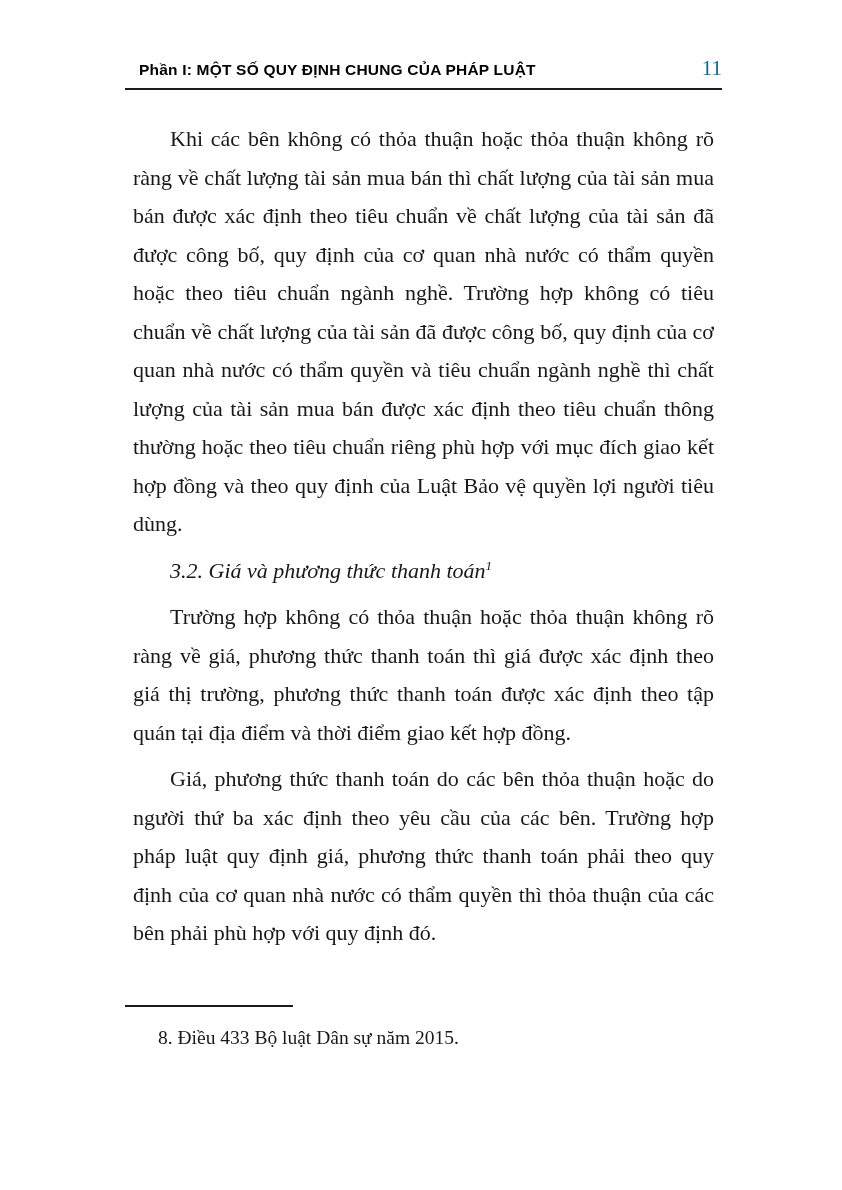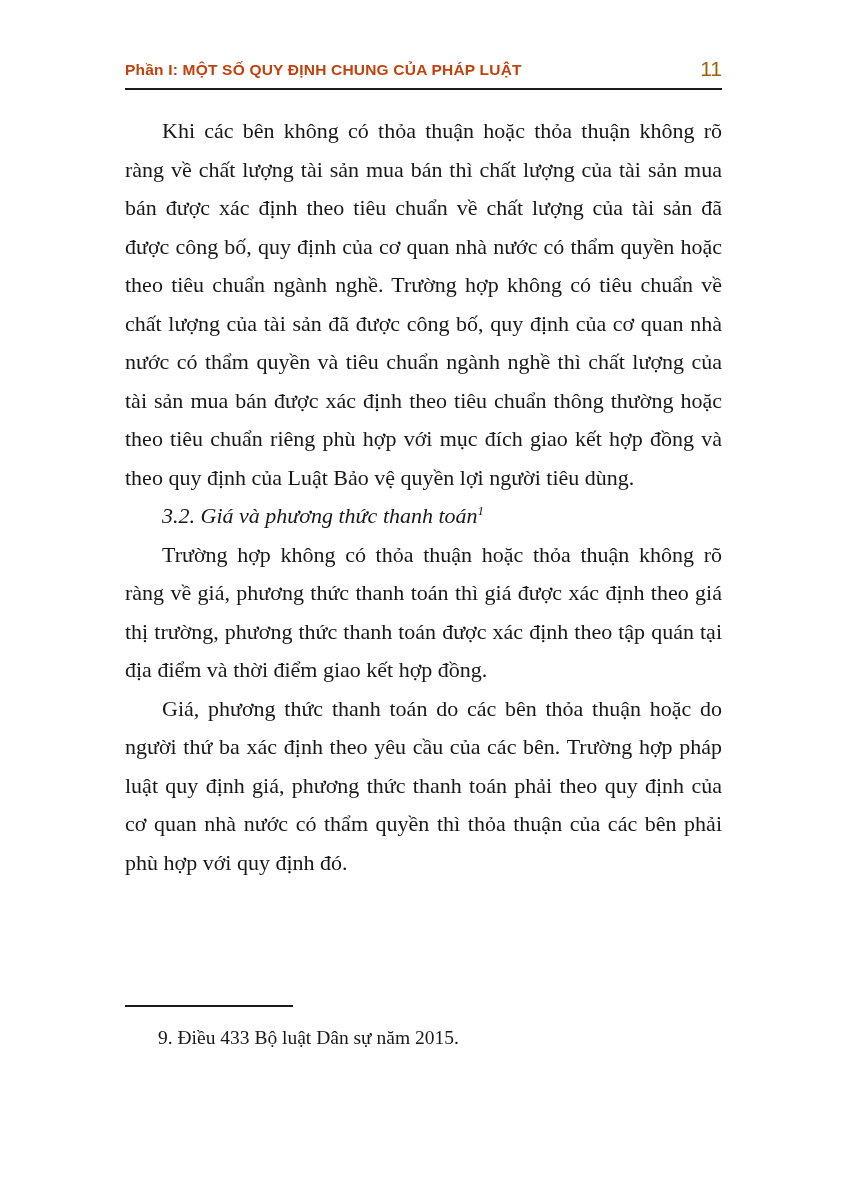--- a/index.html
+++ b/index.html
@@ -29,42 +29,43 @@
     align-items: flex-end;
     justify-content: space-between;
     padding-bottom: 9px;
     border-bottom: 2px solid #1c1c1c;
   }
   .running-header .section-label {
     font-family: "Liberation Sans", sans-serif;
     font-weight: bold;
     font-size: 15.5px;
     letter-spacing: 0.2px;
-    color: #c2410c;
+    color: #000000;
     white-space: nowrap;
+    margin-left: 14px;
   }
   .running-header .page-number {
-    font-family: Liberation Sans, sans-serif;
+    font-family: Liberation Serif, serif;
     font-size: 21px;
-    color: #a16207;
+    color: #0369a1;
     line-height: 1;
   }
 
   
   .body-text {
     position: absolute;
     top: 112px;
     left: 125px;
     width: 597px;
     font-size: 22px;
     line-height: 38.5px;
     text-align: justify;
   }
   .body-text p {
-    margin: 0;
+    margin: 8px;
     text-indent: 37px;
   }
   .sub-heading {
     margin: 0;
     text-indent: 37px;
     font-style: italic;
     font-size: 22px;
     line-height: 38.5px;
   }
   .sub-heading sup {
@@ -109,16 +110,16 @@
 
     <p class="sub-heading"><span>3.2. Giá và phương thức thanh toán</span><sup>1</sup></p>
 
     <p>Trường hợp không có thỏa thuận hoặc thỏa thuận không rõ ràng về giá, phương thức thanh toán thì giá được xác định theo giá thị trường, phương thức thanh toán được xác định theo tập quán tại địa điểm và thời điểm giao kết hợp đồng.</p>
 
     <p>Giá, phương thức thanh toán do các bên thỏa thuận hoặc do người thứ ba xác định theo yêu cầu của các bên. Trường hợp pháp luật quy định giá, phương thức thanh toán phải theo quy định của cơ quan nhà nước có thẩm quyền thì thỏa thuận của các bên phải phù hợp với quy định đó.</p>
   </div>
 
   <div class="footnote-area">
     <hr class="footnote-rule">
-    <p class="footnote-text">9. Điều 433 Bộ luật Dân sự năm 2015.</p>
+    <p class="footnote-text">8. Điều 433 Bộ luật Dân sự năm 2015.</p>
   </div>
 
 </div>
 
 </body></html>

